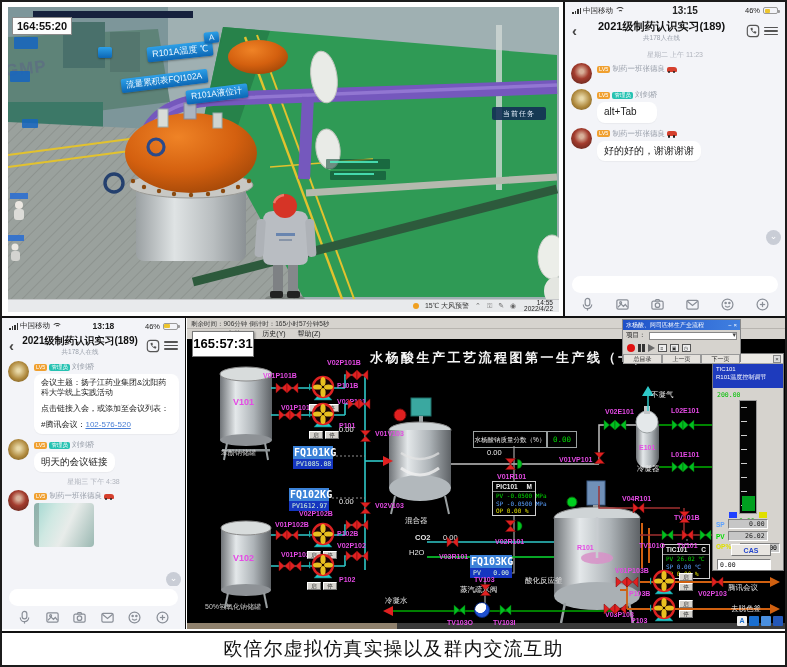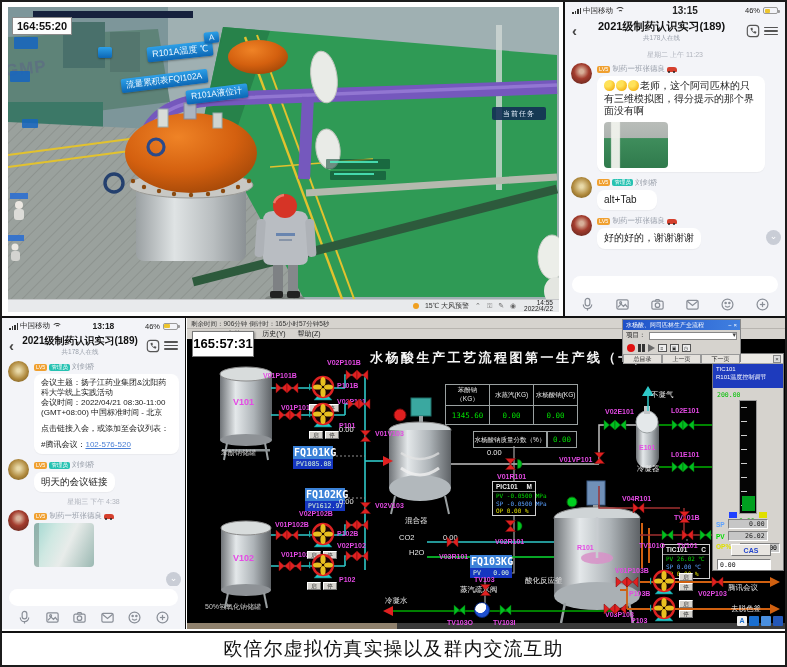--- a/index.html
+++ b/index.html
@@ -336,24 +336,20 @@
     <div class="msgs" style="height:228px;overflow:hidden;">
       <div class="daylabel">星期二 上午 11:23</div>
       <div class="cmsg">
         <div class="avatar av-red"></div>
         <div class="mcol">
           <div class="mname">
               <span class="badge">LV5</span>
               <span>制药一班张德良</span>
               <span class="car"></span>
             </div>
-          <div class="bubble">
-            <span class="grin"></span><span class="grin"></span><span class="grin"></span><span>老师，这个阿司匹林的只有三维模拟图，得分提示的那个界面没有啊</span>
-            <div class="attach att-room"></div>
-          </div>
         </div>
       </div>
       <div class="cmsg">
         <div class="avatar av-gold"></div>
         <div class="mcol">
           <div class="mname">
               <span class="badge">LV5</span>
               <span class="badge adm">管理员</span>
               <span>刘剑桥</span>
             </div>
@@ -455,21 +451,20 @@
       <div class="cmsg">
         <div class="avatar av-gold"></div>
         <div class="mcol">
           <div class="mname">
               <span class="badge">LV5</span>
               <span class="badge adm">管理员</span>
               <span>刘剑桥</span>
             </div>
           <div class="bubble">
             <div>会议主题：扬子江药业集团&amp;沈阳药科大学线上实践活动</div>
-            <div>会议时间：2022/04/21 08:30-11:00 (GMT+08:00) 中国标准时间 - 北京</div>
             <div style="height:6px;"></div>
             <div>点击链接入会，或添加至会议列表：</div>
             <div style="height:6px;"></div>
             <div><span>#腾讯会议：</span><span style="color:#4a7fd4;text-decoration:underline;">102-576-520</span></div>
           </div>
         </div>
       </div>
       <div class="cmsg">
         <div class="avatar av-gold"></div>
         <div class="mcol">
@@ -620,50 +615,36 @@
         <path d="M453,264 H583 M440,264 V291 M440,291 H583 M433,272 H440" stroke="#d06010" stroke-width="1.8"></path>
       </g>
 
       <polygon points="196,138 206,143 196,148" fill="#e02020"></polygon>
       <polygon points="206,288 196,293 206,298" fill="#e02020"></polygon>
       <polygon points="455,78 461,68 467,78" fill="#2fc8c8"></polygon>
       <polygon points="583,259 593,264 583,269" fill="#d06010"></polygon>
       <polygon points="583,286 593,291 583,296" fill="#d06010"></polygon>
     </svg>
 
-    <table id="sumtable">
-      <tbody>
-          <tr>
-        <td>苯酚钠（KG）</td>
-        <td>水蒸汽(KG)</td>
-        <td>水杨酸钠(KG)</td>
-      </tr>
-      <tr>
-        <td class="val">1345.60</td>
-        <td class="val">0.00</td>
-        <td class="val">0.00</td>
-      </tr>
-    </tbody>
-      </table>
     <div id="fracrow">
       <div id="frlabel">水杨酸钠质量分数（%）</div>
       <div id="frval">0.00</div>
     </div>
 
     <div class="fqbox" style="left:106px;top:128px;">
       <div class="fh">
           <span>FQ101</span>
           <span>KG</span>
         </div>
       <div class="fv">
           <span>PV</span>
           <span>1085.08</span>
         </div>
     </div>
-    <div class="fqbox" style="left:118px;top:170px;">
+    <div class="fqbox" style="left:102px;top:170px;">
       <div class="fh">
           <span>FQ102</span>
           <span>KG</span>
         </div>
       <div class="fv">
           <span>PV</span>
           <span>1612.97</span>
         </div>
     </div>
     <div class="fqbox" style="left:283px;top:237px;width:42px;">
@@ -792,21 +773,21 @@
         <span class="sclabel lm" style="left: 88px; top: 203px;">V01P102B</span>
         <span class="sclabel lm" style="left: 112px; top: 192px;">V02P102B</span>
         <span class="sclabel lm" style="left: 150px; top: 212px;">P102B</span>
         <span class="sclabel lm" style="left: 94px; top: 233px;">V01P102</span>
         <span class="sclabel lm" style="left: 150px; top: 224px;">V02P102</span>
         <span class="sclabel lm" style="left: 152px; top: 258px;">P102</span>
         <span class="sclabel lw" style="left: 218px; top: 199px;">混合器</span>
         <span class="sclabel lw" style="left: 300px; top: 131px;">0.00</span>
         <span class="sclabel lm" style="left: 310px; top: 155px;">V01R101</span>
         <span class="sclabel lm" style="left: 308px; top: 220px;">V02R101</span>
-        <span class="sclabel lw" style="left: 212px; top: 216px;">CO2</span>
+        <span class="sclabel lw" style="left: 228px; top: 216px; font-weight: bold;">CO2</span>
         <span class="sclabel lw" style="left: 256px; top: 216px;">0.00</span>
         <span class="sclabel lw" style="left: 222px; top: 231px;">H2O</span>
         <span class="sclabel lm" style="left: 252px; top: 235px;">V03R101</span>
         <span class="sclabel lm" style="left: 287px; top: 258px;">TV103</span>
         <span class="sclabel lw" style="left: 273px; top: 268px;">蒸汽疏水阀</span>
         <span class="sclabel lw" style="left: 198px; top: 279px;">冷凝水</span>
         <span class="sclabel lm" style="left: 260px; top: 301px;">TV103O</span>
         <span class="sclabel lm" style="left: 306px; top: 301px;">TV103I</span>
         <span class="sclabel lw" style="left: 338px; top: 259px;">酸化反应釜</span>
         <span class="sclabel lm" style="left: 390px; top: 226px;">R101</span>

